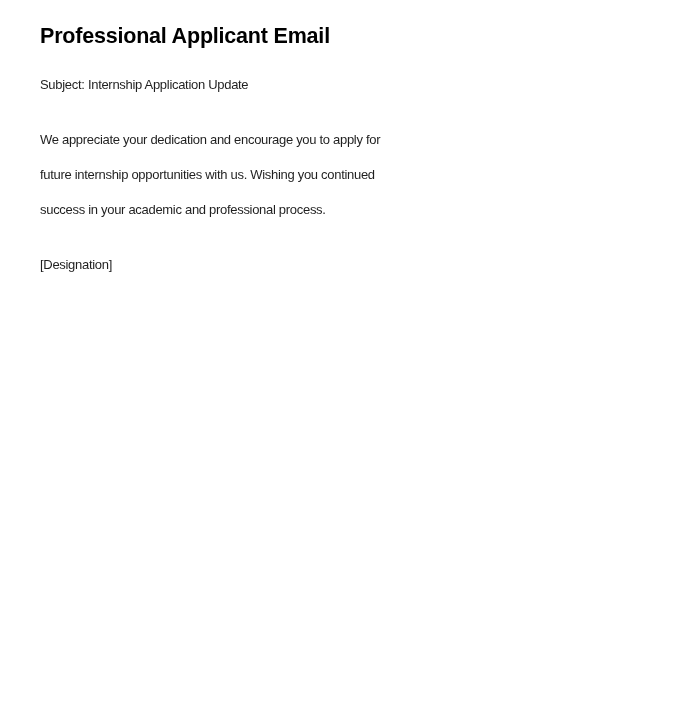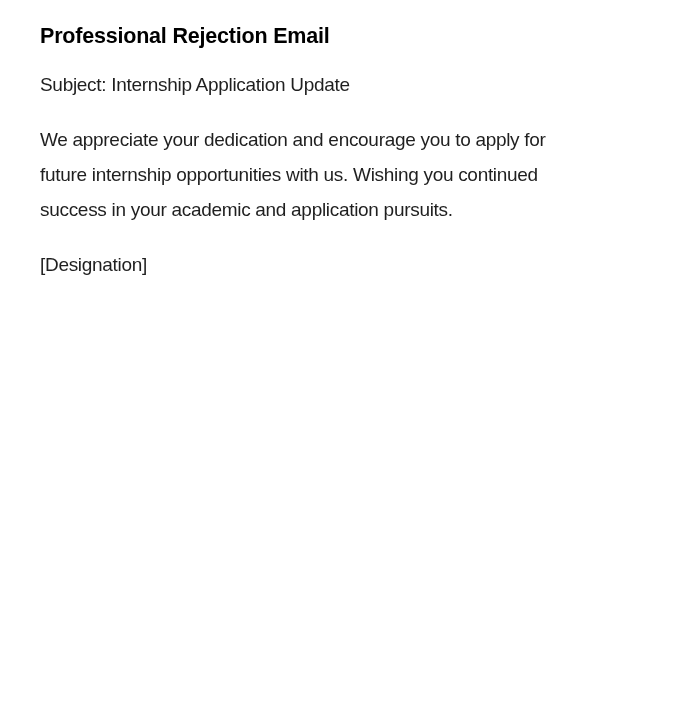--- a/index.html
+++ b/index.html
@@ -19,40 +19,40 @@
   .doc-title {
     margin: 0 0 16px 0;
     font-size: 21.5px;
     line-height: 30px;
     font-weight: 700;
     color: #000000;
     letter-spacing: -0.2px;
   }
   .doc-para {
     margin: 8px 0 20px 0;
-    font-size: 19px;
+    font-size: 13px;
     line-height: 35px;
     font-weight: 400;
     color: #1f1f1f;
     letter-spacing: -0.3px;
     white-space: pre-line; 
     max-width: 602px;
   }
 </style>
 </head>
 <body>
 
 <main class="doc">
-  <h1 class="doc-title">Professional Rejection Email</h1>
+  <h1 class="doc-title">Professional Applicant Email</h1>
 
   <p class="doc-para">Subject: Internship Application Update</p>
 
 
 
   <p class="doc-para">We appreciate your dedication and encourage you to apply for
 future internship opportunities with us. Wishing you continued
-success in your academic and application pursuits.</p>
+success in your academic and professional process.</p>
 
 
 
   <p class="doc-para">[Designation]</p>
 
 </main>
 
 </body></html>

